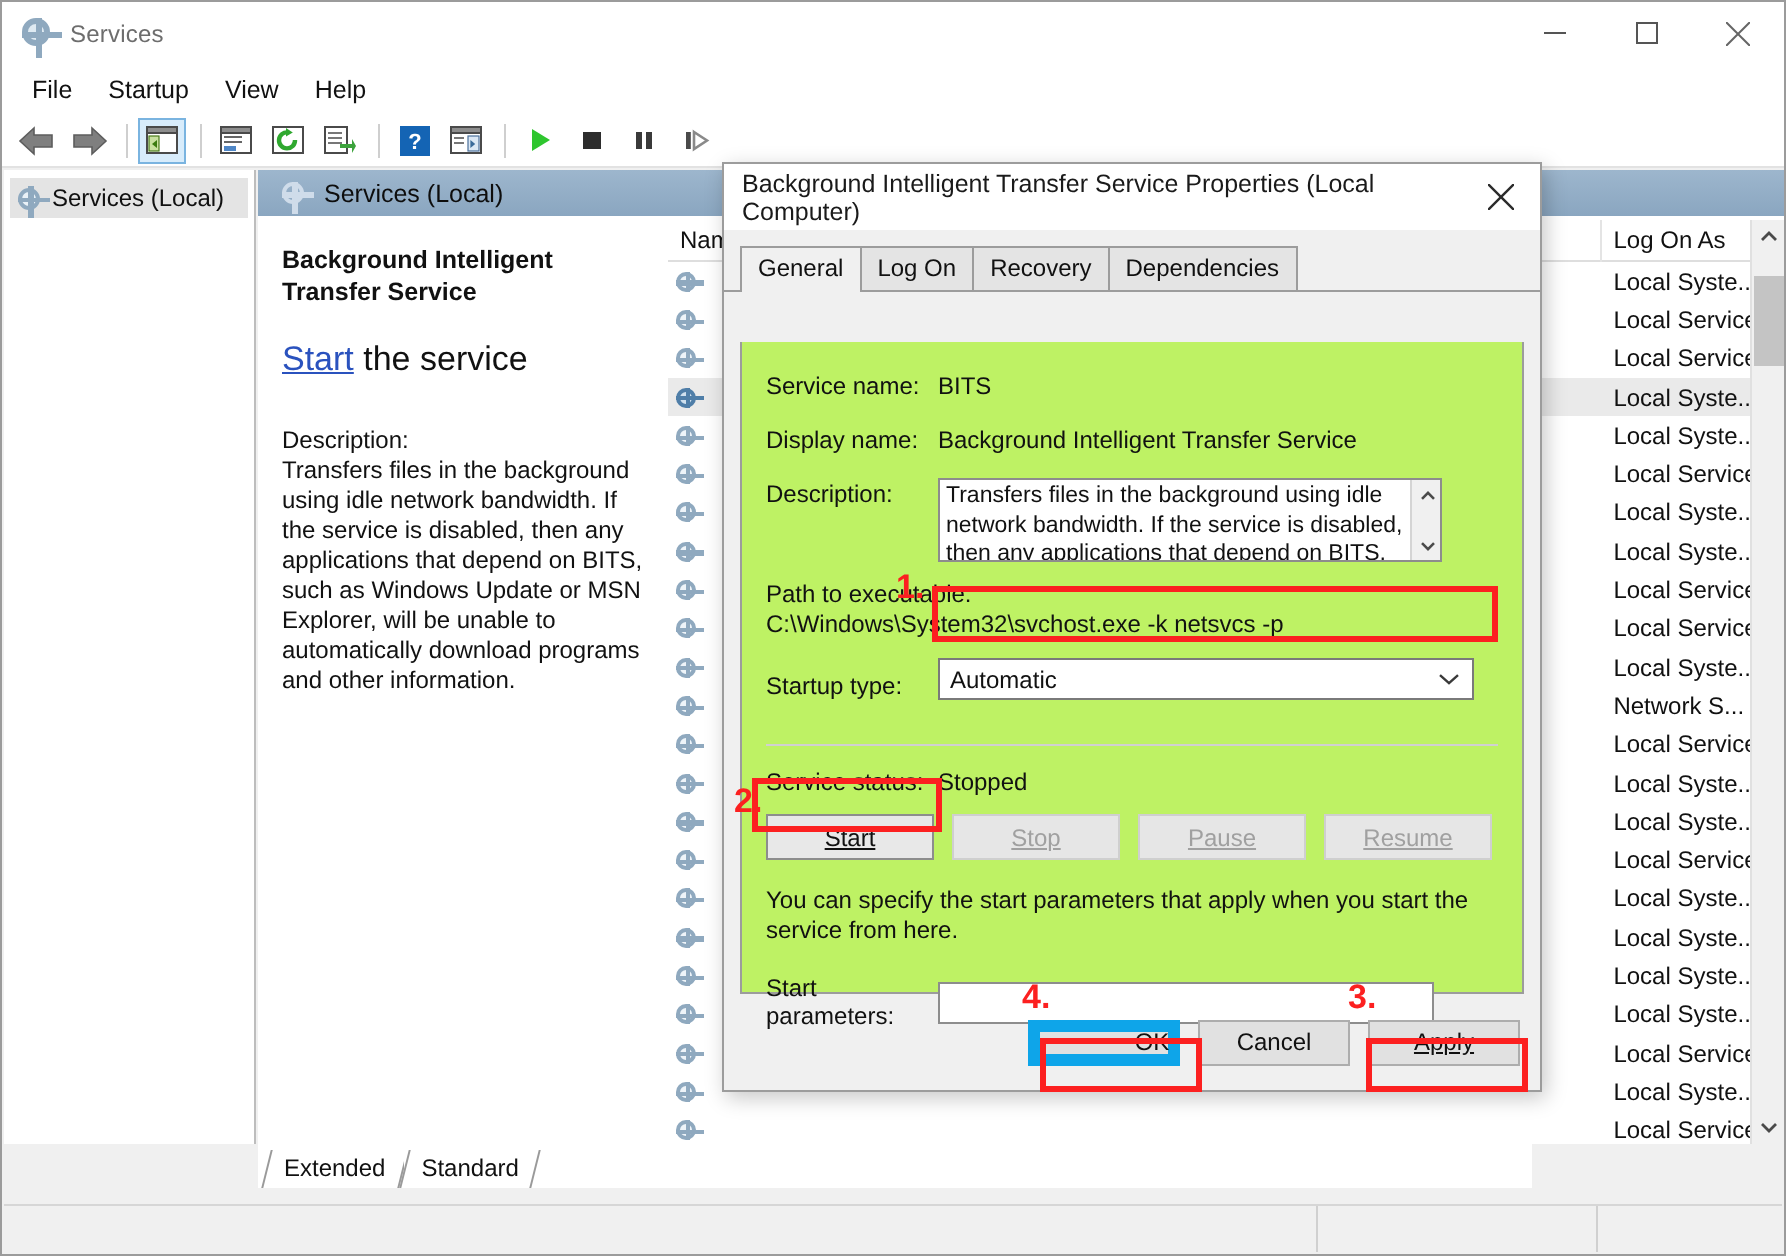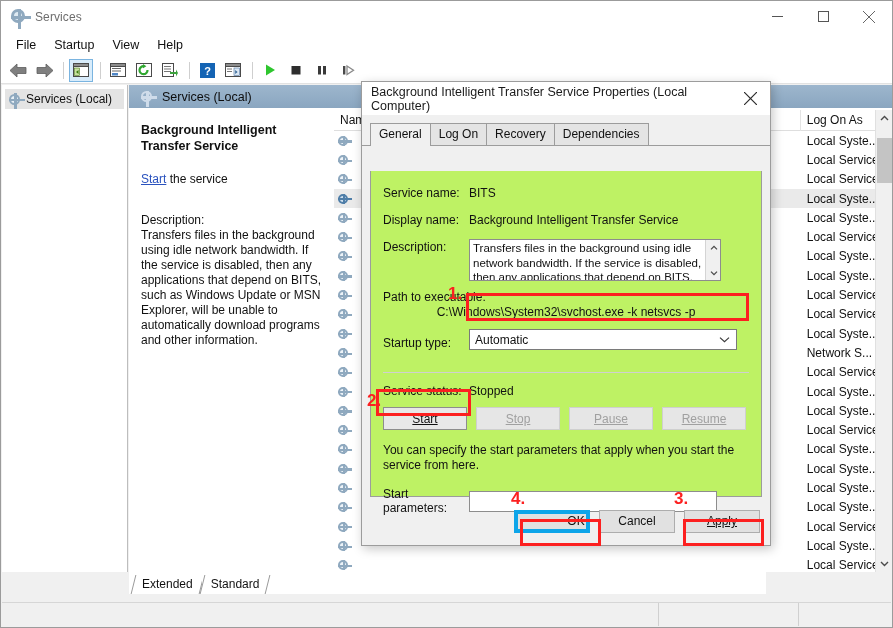--- a/index.html
+++ b/index.html
@@ -113,21 +113,21 @@
   #pane-header .gear-hdr::after { left:3px; top:-2.5px; width:2.5px; height:16px; }
   #pane-header-title { font-size: 12.5px; color: #0d0d0d; }
 
   
   #detail {
     position: absolute; left: 0; top: 25px; width: 205px; height: 462px;
     background: #ffffff; padding: 12px 10px 0 12px;
     font-size: 12px; color: #111; line-height: 15px;
   }
   #detail-title { font-weight: bold; font-size: 12.5px; line-height: 16px; }
-  #detail-action { margin-top: 18px; font-size: 12px; }
+  #detail-action { margin-top: 18px; font-size: 17px; }
   #detail-action a { color: #2a52be; text-decoration: underline; cursor: pointer; }
   #detail-desc-label { margin-top: 26px; }
   #detail-desc { margin-top: 0px; }
 
   
   #listwrap {
     position: absolute; left: 205px; top: 25px; width: 558px; height: 462px;
     background: #ffffff; overflow: hidden;
   }
   #list-header {
@@ -255,21 +255,21 @@
     padding: 1px 3px; color: #111;
   }
   #desc-sb {
     position: absolute; right: 0; top: 0; width: 15px; height: 100%;
     background: #f0f0f0; border-left: 1px solid #d4d4d4;
   }
   .dsb-btn { width: 15px; height: 15px; display: flex; align-items: center; justify-content: center; font-size: 8px; color: #555; }
   #dsb-down { position: absolute; bottom: 0; left: 0; }
 
   #path-label { margin-bottom: 1px; }
-  #path-value { margin-bottom: 10px; text-align: center; }
+  #path-value { margin-bottom: 10px; }
 
   #startup-row { display: flex; align-items: flex-end; position: relative; }
   #startup-label { width: 86px; flex: none; }
   #combo {
     width: 268px; height: 21px; background: #ffffff;
     border: 1px solid #7a7a7a;
     display: flex; align-items: center; padding-left: 5px;
     font-size: 12px; color: #111; position: relative;
   }
   #combo-arrow {
@@ -303,21 +303,21 @@
   #dlg-footer {
     position: absolute; left: 0; right: 0; bottom: 0; height: 48px;
     display: flex; align-items: center; justify-content: flex-end;
     padding-right: 10px; gap: 9px;
   }
   .fbtn {
     width: 76px; height: 23px; font-size: 12px;
     border: 1px solid #adadad; background: #e1e1e1; color: #111;
     display: flex; align-items: center; justify-content: center;
   }
-  .fbtn.focused { border: 4px solid #0ea5e9; padding-left: 48px; }
+  .fbtn.focused { border: 6px solid #0ea5e9; padding-left: 48px; }
 
   
   .anno-box {
     position: absolute; border: 3px solid #fc2020; pointer-events: none; z-index: 40;
   }
   .anno-num {
     position: absolute; color: #fc2020; font-size: 17px; font-weight: bold;
     font-family: "Liberation Sans", sans-serif; z-index: 41;
   }
 </style>

